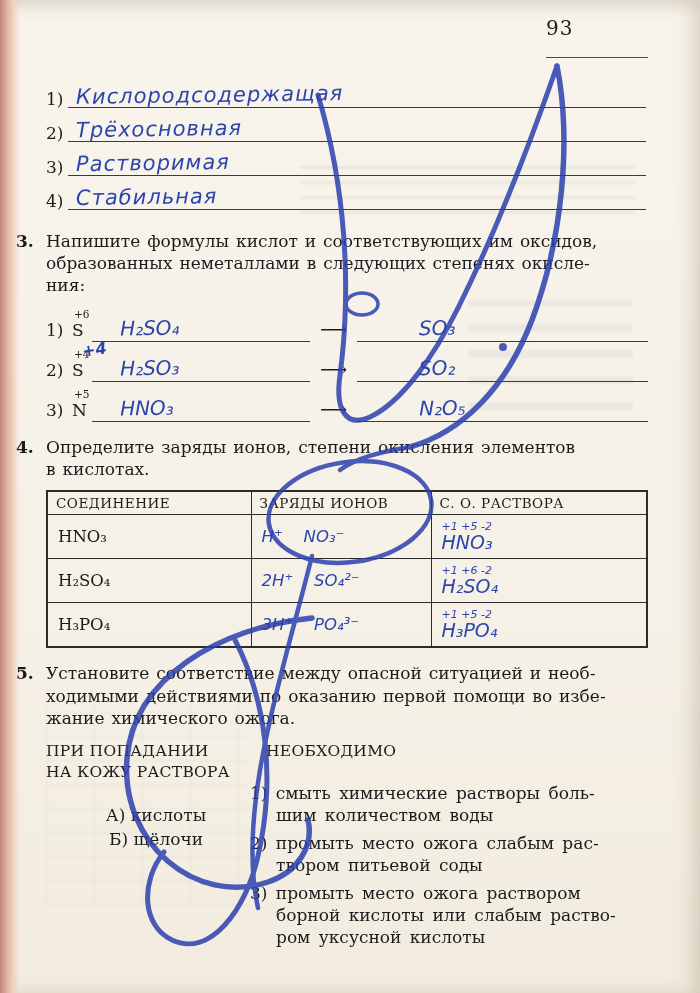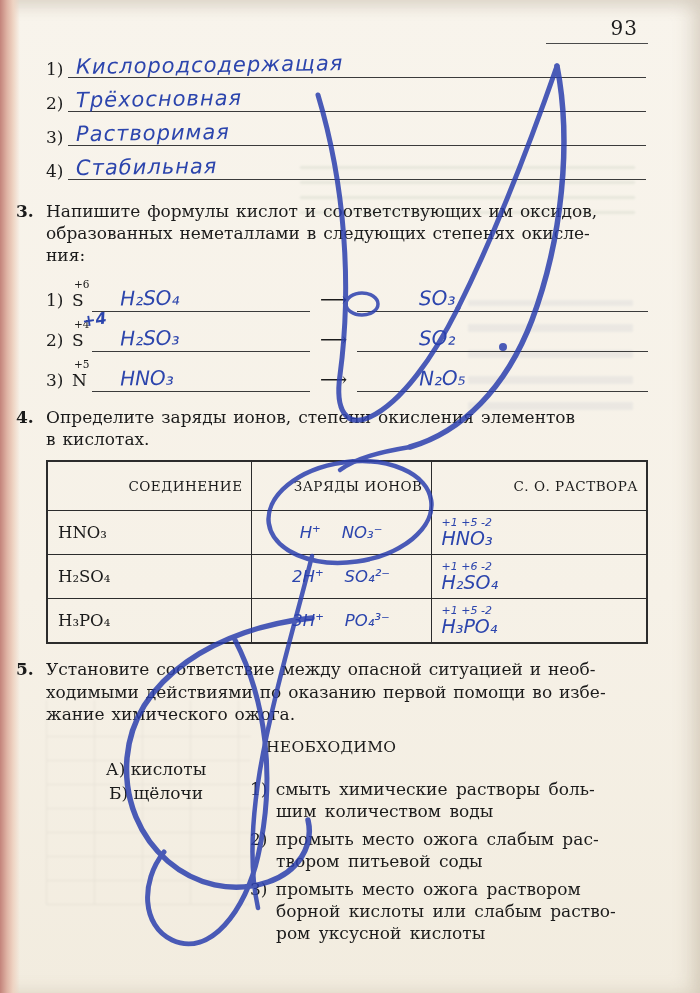--- a/index.html
+++ b/index.html
@@ -18,21 +18,21 @@
   .g1 { left:300px; top:166px; width:335px; height:48px; opacity:.12;
         background:repeating-linear-gradient(0deg,rgba(90,125,95,.8) 0 3px,transparent 3px 15px); }
   .g2 { left:468px; top:300px; width:165px; height:110px; opacity:.07;
         background:repeating-linear-gradient(0deg,rgba(70,90,140,.9) 0 8px,transparent 8px 26px); }
   .g3 { left:46px; top:700px; width:205px; height:205px; opacity:.07;
         background:repeating-linear-gradient(0deg,rgba(60,60,60,.9) 0 1px,transparent 1px 24px),
                    repeating-linear-gradient(90deg,rgba(60,60,60,.9) 0 1px,transparent 1px 48px); }
 
   
   .pagenum-box { width:92px; margin-left:auto; border-bottom:1.6px solid #4a4a4a;
-    text-align:right; padding:0 10px 3px 0; margin-bottom:6px; }
+    padding:0 10px 17px 0; margin-bottom:22px; }
   .pagenum { font-size:20px; letter-spacing:1px; }
 
   
   .hw { font-family:"DejaVu Sans","Liberation Sans",sans-serif; font-style:italic; color:#2c45ad; }
 
   
   .ans-row { position:relative; height:34px; }
   .ans-num { position:absolute; left:0; bottom:5px; font-size:17px; }
   .ans-line { position:absolute; left:22px; right:2px; bottom:6px; border-bottom:1.4px solid #3b3b3b; }
   .ans-text { position:absolute; left:30px; bottom:7px; font-size:21px; letter-spacing:1px;
@@ -53,24 +53,24 @@
   .f-line { border-bottom:1.4px solid #3b3b3b; display:flex; align-items:flex-end; height:100%; }
   .f-line.acid { width:218px; }
   .f-line.oxide { flex:1;align-items:flex-end; }
   .f-line .hw-f { font-size:20px; margin:0 0 1px 28px; transform:rotate(-1deg); }
   .f-line.oxide .hw-f { margin-left:62px; }
   .arrow { align-self:flex-end; margin:0 10px 2px 10px; font-size:19px; }
 
   
   table.t4 { border-collapse:collapse; width:100%; margin-top:10px; }
   .t4 th, .t4 td { border:1.5px solid #2c2c2c; }
-  .t4 th { font-size:13.5px; font-weight:normal; text-align:right; padding:16px 8px; letter-spacing:.5px;margin-left:32px; }
+  .t4 th { font-size:13.5px; font-weight:normal; text-align:left; padding:3px 8px; letter-spacing:.5px;margin-left:32px; }
   .t4 td { height:39px; padding:2px 10px; font-size:16.5px; vertical-align:middle; }
   .t4 { border:2px solid #2c2c2c; }
-  .ion-cell { white-space:pre; font-size:19px;text-align:center; }
+  .ion-cell { white-space:pre; font-size:19px; }
   .ox-line { font-size:11px; line-height:1; margin-bottom:1px; }
   .ox-formula { font-size:19px; line-height:1.05; }
 
   
   .t5-cols { display:flex; margin-top:12px; }
   .t5-left { width:220px; }
   .t5-right { flex:1; }
   .col-head { font-size:15.5px; line-height:1.35; white-space:pre-line; letter-spacing:.3px; }
   .t5-items { margin-top:20px; font-size:17px; line-height:1.45; }
   .t5-item-left { white-space:pre;text-align:center; }
@@ -221,20 +221,22 @@
       </table>
     </div>
 
     <div class="task">
       <span class="task-num">5.</span>
       <div class="task-text">Установите соответствие между опасной ситуацией и необ-
 ходимыми действиями по оказанию первой помощи во избе-
 жание химического ожога.</div>
       <div class="t5-cols">
         <div class="t5-left">
+          <div class="col-head">ПРИ ПОПАДАНИИ
+НА КОЖУ РАСТВОРА</div>
           <div class="t5-items">
             <div class="t5-item-left">А) кислоты</div>
             <div class="t5-item-left">Б) щёлочи</div>
           </div>
         </div>
         <div class="t5-right">
           <div class="col-head">НЕОБХОДИМО</div>
           <div class="t5-item-right">1) смыть химические растворы боль-
 шим количеством воды</div>
           <div class="t5-item-right">2) промыть место ожога слабым рас-

